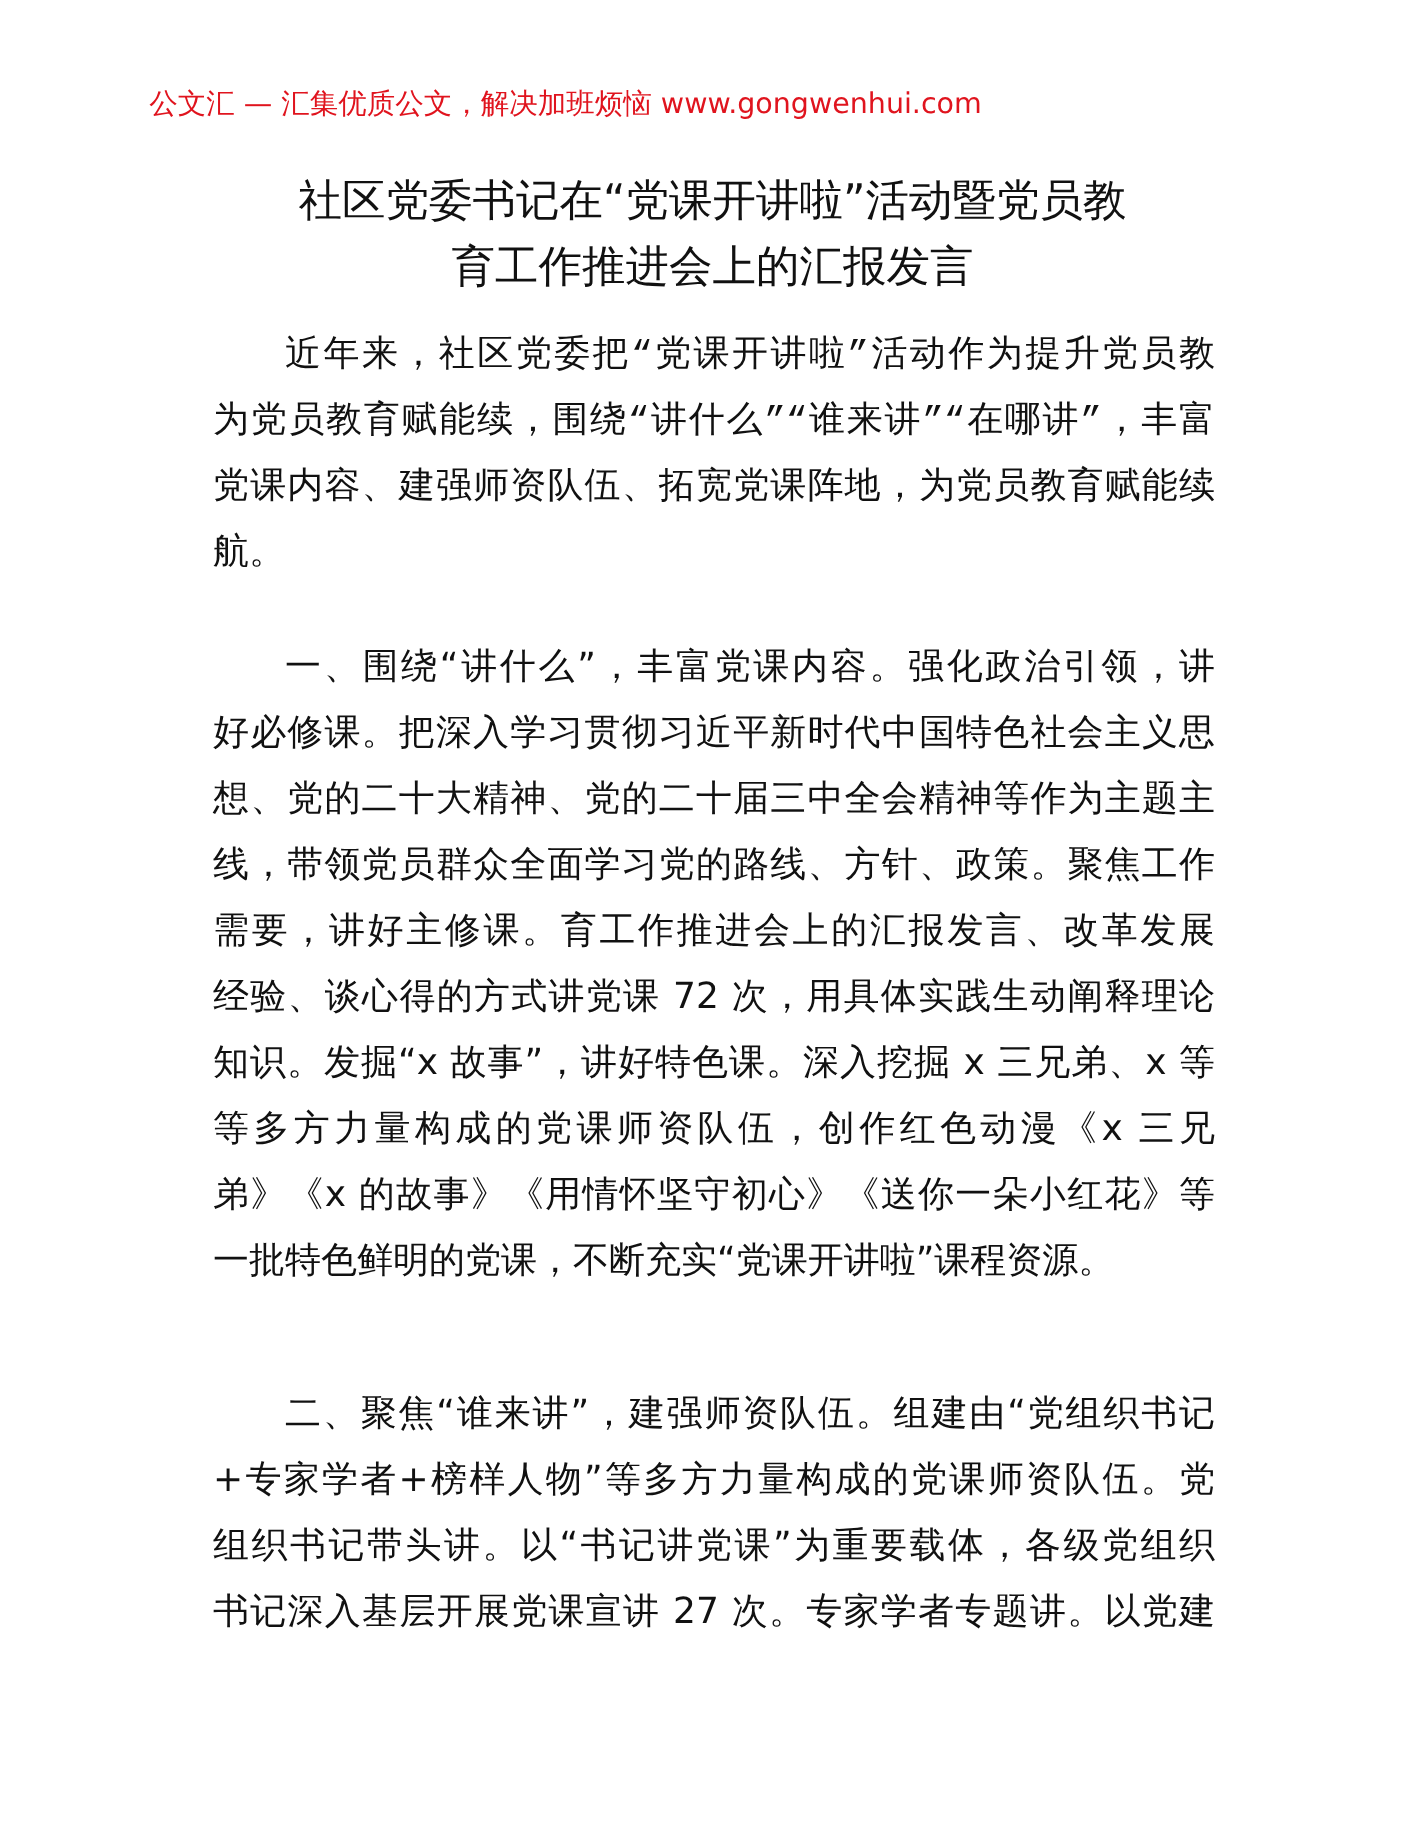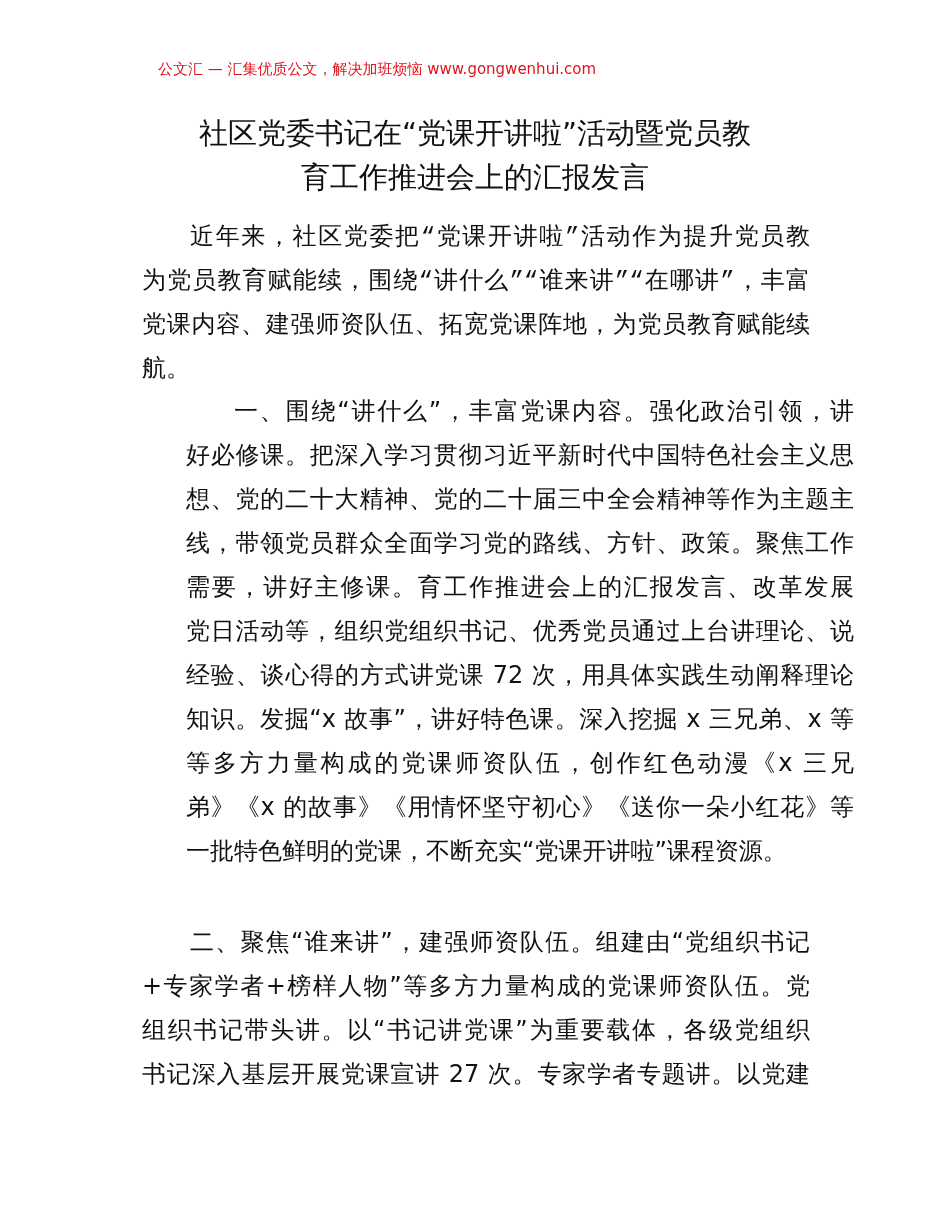--- a/index.html
+++ b/index.html
@@ -21,21 +21,21 @@
     width: 950px;
     height: 1230px;
     background: #ffffff;
   }
   .banner {
     position: absolute;
     top: 56px;
     left: 0;
     width: 754px;
     text-align: center;
-    font-size: 15px;
+    font-size: 19px;
     line-height: 26px;
     color: #e0141e;
     white-space: nowrap;
   }
   .title {
     position: absolute;
     top: 111px;
     left: 120px;
     width: 710px;
     text-align: center;
@@ -88,27 +88,26 @@
 
   <div class="body">
 
     <div class="para" style="top:216px;font-family:Liberation Mono, monospace;">
       <span class="line first">近年来，社区党委把“党课开讲啦”活动作为提升党员教</span>
       <span class="line">为党员教育赋能续，围绕“讲什么”“谁来讲”“在哪讲”，丰富</span>
       <span class="line">党课内容、建强师资队伍、拓宽党课阵地，为党员教育赋能续</span>
       <span class="line last">航。</span>
     </div>
 
-    <div class="para" style="top:389px;margin-left:44px;">
+    <div class="para" style="top:422px;">
       <span class="line first">一、围绕“讲什么”，丰富党课内容。强化政治引领，讲</span>
       <span class="line">好必修课。把深入学习贯彻习近平新时代中国特色社会主义思</span>
       <span class="line">想、党的二十大精神、党的二十届三中全会精神等作为主题主</span>
       <span class="line">线，带领党员群众全面学习党的路线、方针、政策。聚焦工作</span>
       <span class="line">需要，讲好主修课。育工作推进会上的汇报发言、改革发展</span>
-      <span class="line">党日活动等，组织党组织书记、优秀党员通过上台讲理论、说</span>
       <span class="line">经验、谈心得的方式讲党课 72 次，用具体实践生动阐释理论</span>
       <span class="line">知识。发掘“x 故事”，讲好特色课。深入挖掘 x 三兄弟、x 等</span>
       <span class="line">等多方力量构成的党课师资队伍，创作红色动漫《x 三兄</span>
       <span class="line">弟》《x 的故事》《用情怀坚守初心》《送你一朵小红花》等</span>
       <span class="line last">一批特色鲜明的党课，不断充实“党课开讲啦”课程资源。</span>
     </div>
 
     <div class="para" style="top:920px;">
       <span class="line first">二、聚焦“谁来讲”，建强师资队伍。组建由“党组织书记</span>
       <span class="line">+专家学者+榜样人物”等多方力量构成的党课师资队伍。党</span>

